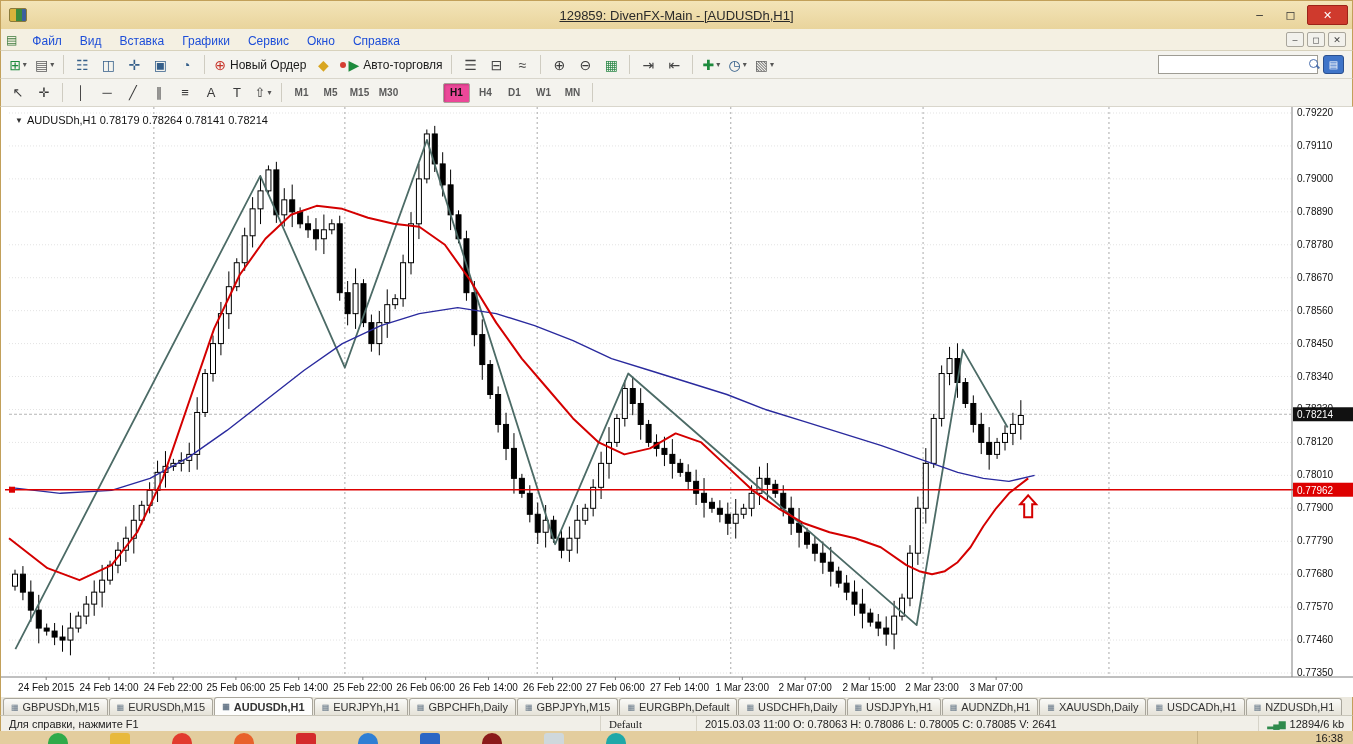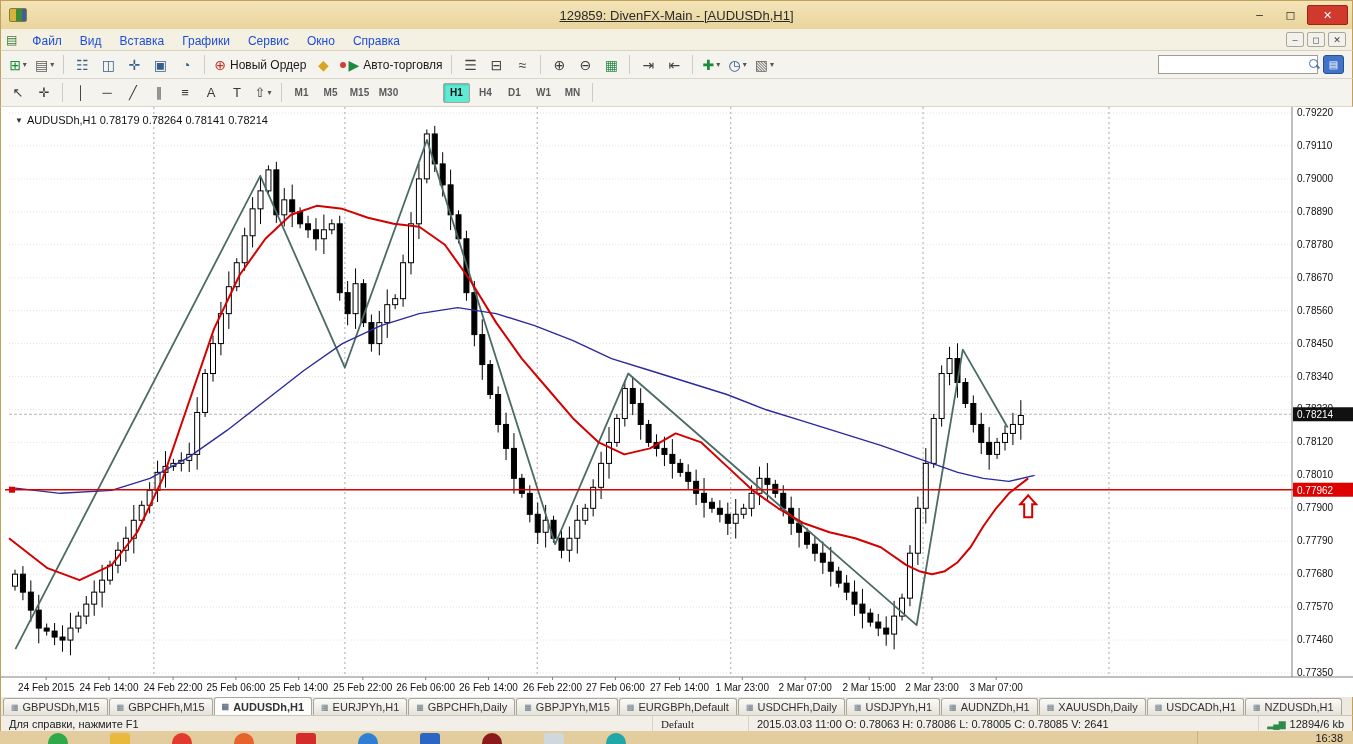--- a/index.html
+++ b/index.html
@@ -38,21 +38,21 @@
   .tbtn { height:24px; min-width:24px; padding:0 3px; display:inline-flex; align-items:center;
     justify-content:center; border-radius:2px; margin:0 1px; }
   .tbtn .glyph { font-size:14px; line-height:1; }
   .tbtn .dot { width:6px; height:6px; border-radius:50%; margin-right:2px; display:inline-block; }
   .tbtn .lbl { font-size:12px; color:#1a1a1a; margin-left:4px; white-space:nowrap; }
   .tbtn .caret { font-size:8px; color:#555; margin-left:2px; }
   .tsep { width:1px; height:19px; background:#cfccc1; margin:0 5px; flex:none; }
   .tf-btn { height:20px; min-width:27px; display:inline-flex; align-items:center; justify-content:center;
     font-size:10px; font-weight:bold; color:#5a5a5a; border-radius:2px; margin:0 1px;
     border:1px solid transparent; }
-  .tf-btn.active { background:#5eead4; border:1px solid #a8a59a; color:#111;
+  .tf-btn.active { background:#ec4899; border:1px solid #a8a59a; color:#111;
     box-shadow:inset 1px 1px 2px rgba(0,0,0,.18);margin-left:40px; }
   .searchbox { margin-left:auto; display:flex; align-items:center; gap:5px; padding-right:4px; }
   .search-field { width:160px; height:19px; background:#fff; border:1px solid #9e9c94;
     display:flex; align-items:center; }
   .search-field input { flex:1; border:none; outline:none; height:15px; font-size:11px; padding:0 4px;
     font-family:"Liberation Sans",sans-serif; background:transparent; }
   .mag { width:11px; height:11px; position:relative; margin-right:5px; flex:none; }
   .mag::before { content:""; position:absolute; left:0; top:0; width:7px; height:7px;
     border:1.5px solid #4a6fae; border-radius:50%; }
   .mag::after { content:""; position:absolute; left:7px; top:7px; width:4px; height:1.5px;
@@ -73,21 +73,21 @@
     border:1px solid #a9a69c; border-bottom:none; border-radius:3px 3px 0 0; white-space:nowrap; }
   .chart-tab .ticon { font-size:8px; color:#667788; margin-right:4px; }
   .chart-tab.active { background:#fdfdfc; height:18px; font-weight:bold; }
 
   
   .statusbar { height:16px; flex:none; background:#f1efe8; border-top:1px solid #c9c6ba;
     border-left:1px solid #c2a05a; border-right:1px solid #c2a05a;
     display:flex; align-items:center; font-size:11px; color:#222; }
   .scell { padding:0 8px; border-right:1px solid #d6d3c8; height:100%; display:flex; align-items:center;
     white-space:nowrap; overflow:hidden; }
-  .scell.help { width:652px; flex:none; }
+  .scell.help { width:600px; flex:none; }
   .scell.profile { width:96px; flex:none;font-family:Liberation Serif, serif; }
   .scell.stats { flex:1;text-align:center; }
   .scell.kb { flex:none; border-right:none; gap:5px; }
   .netbars { font-size:9px; color:#2f8a4c; letter-spacing:-1px; }
 
   
   .taskbar { height:13px; flex:none; background:#e3cd9e; position:relative; overflow:hidden; }
   .task-icons { position:absolute; left:48px; top:2px; display:flex; gap:42px; }
   .task-icon { width:20px; height:20px; border-radius:50%; flex:none;
     display:flex; align-items:center; justify-content:center; color:#fff; font-size:9px; }
@@ -604,21 +604,21 @@
       </svg>
   </div>
 
   <div class="tabsbar" id="tabsbar">
       <span class="chart-tab">
         <span class="ticon">▦</span>
         <span>GBPUSDh,M15</span>
       </span>
       <span class="chart-tab">
         <span class="ticon">▦</span>
-        <span>GBPCHFh,M15</span>
+        <span>EURUSDh,M15</span>
       </span>
       <span class="chart-tab active">
         <span class="ticon">▦</span>
         <span>AUDUSDh,H1</span>
       </span>
       <span class="chart-tab">
         <span class="ticon">▦</span>
         <span>EURJPYh,H1</span>
       </span>
       <span class="chart-tab">

